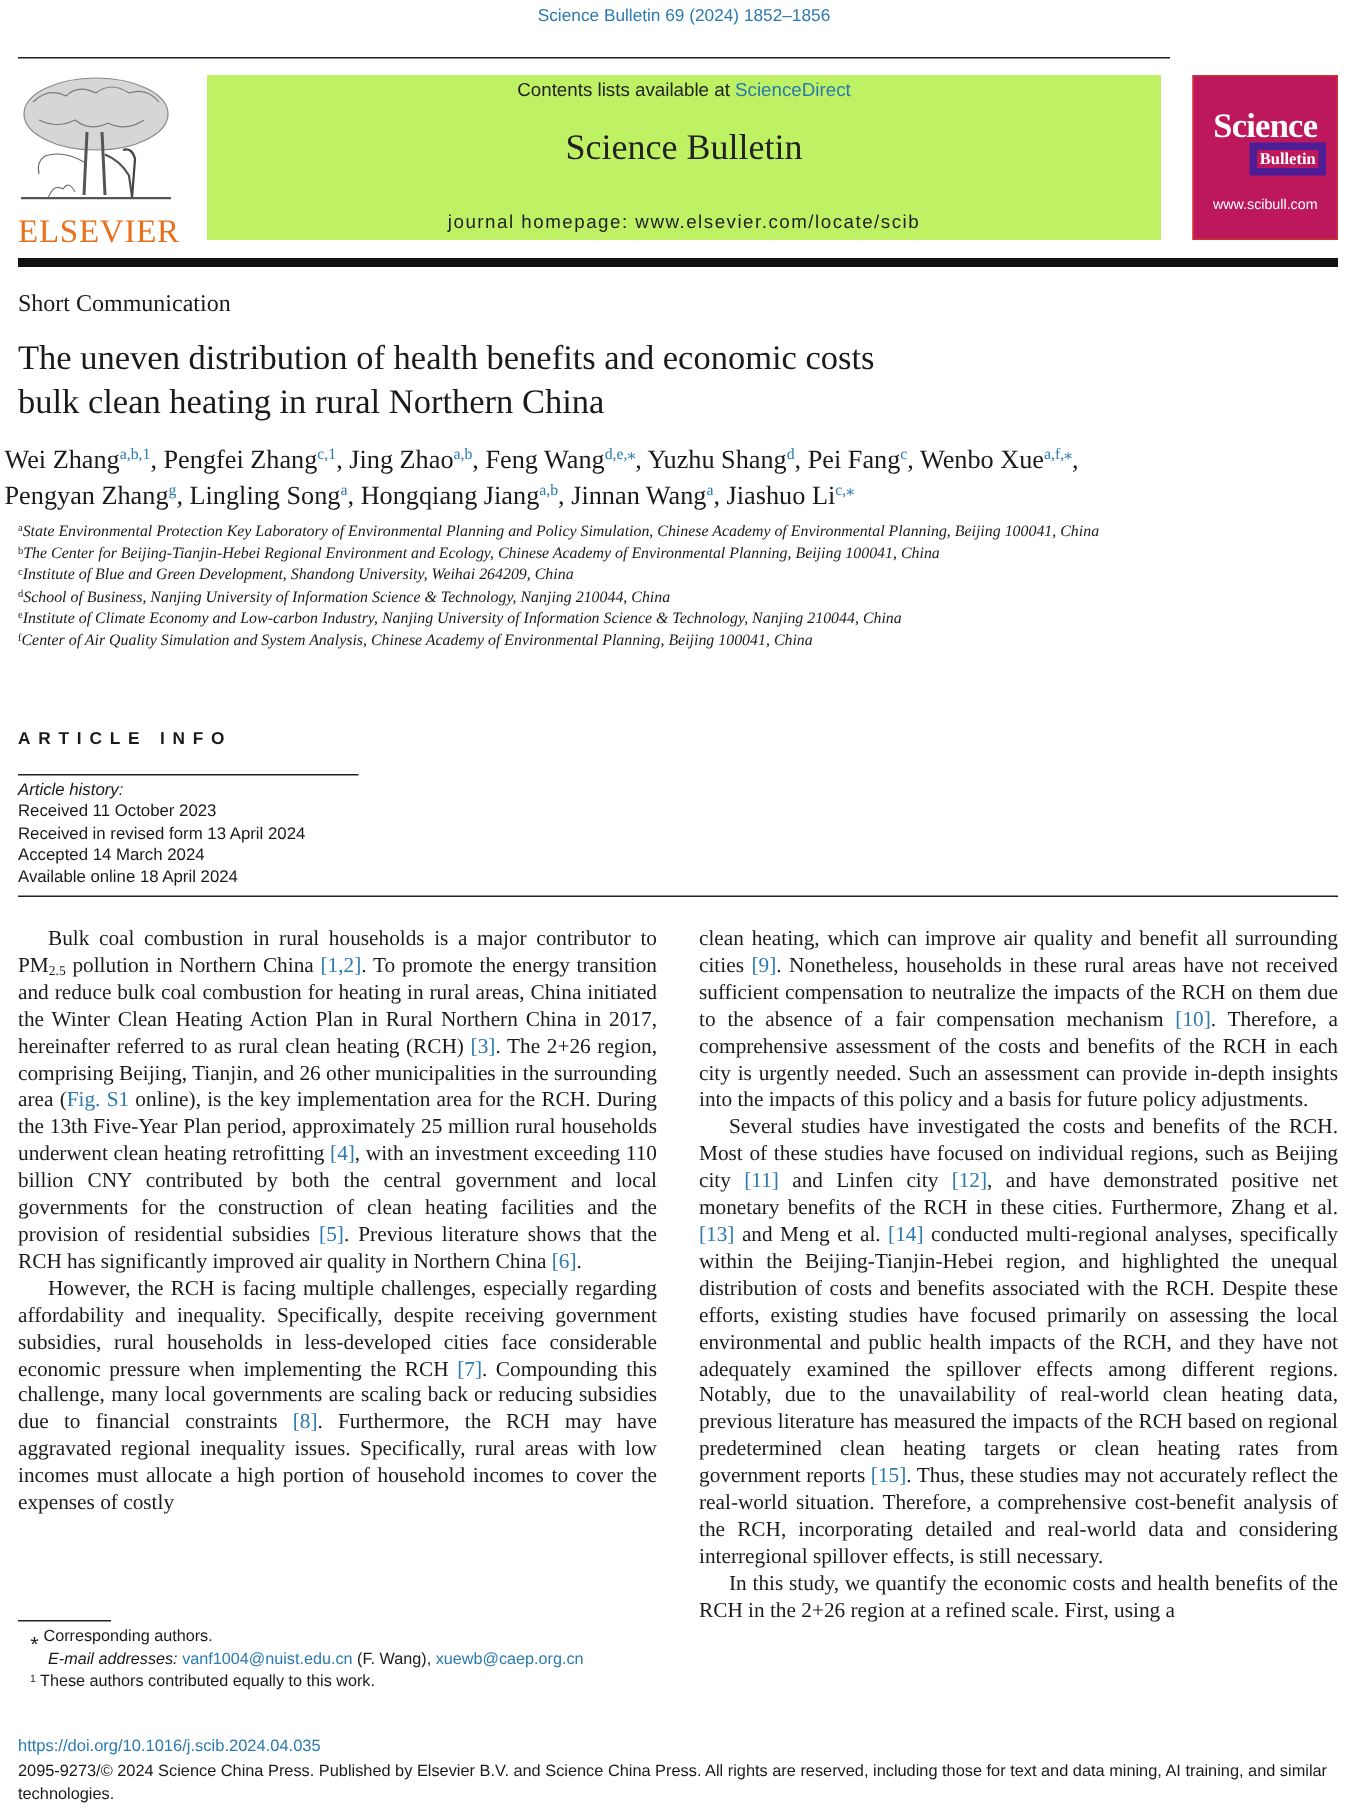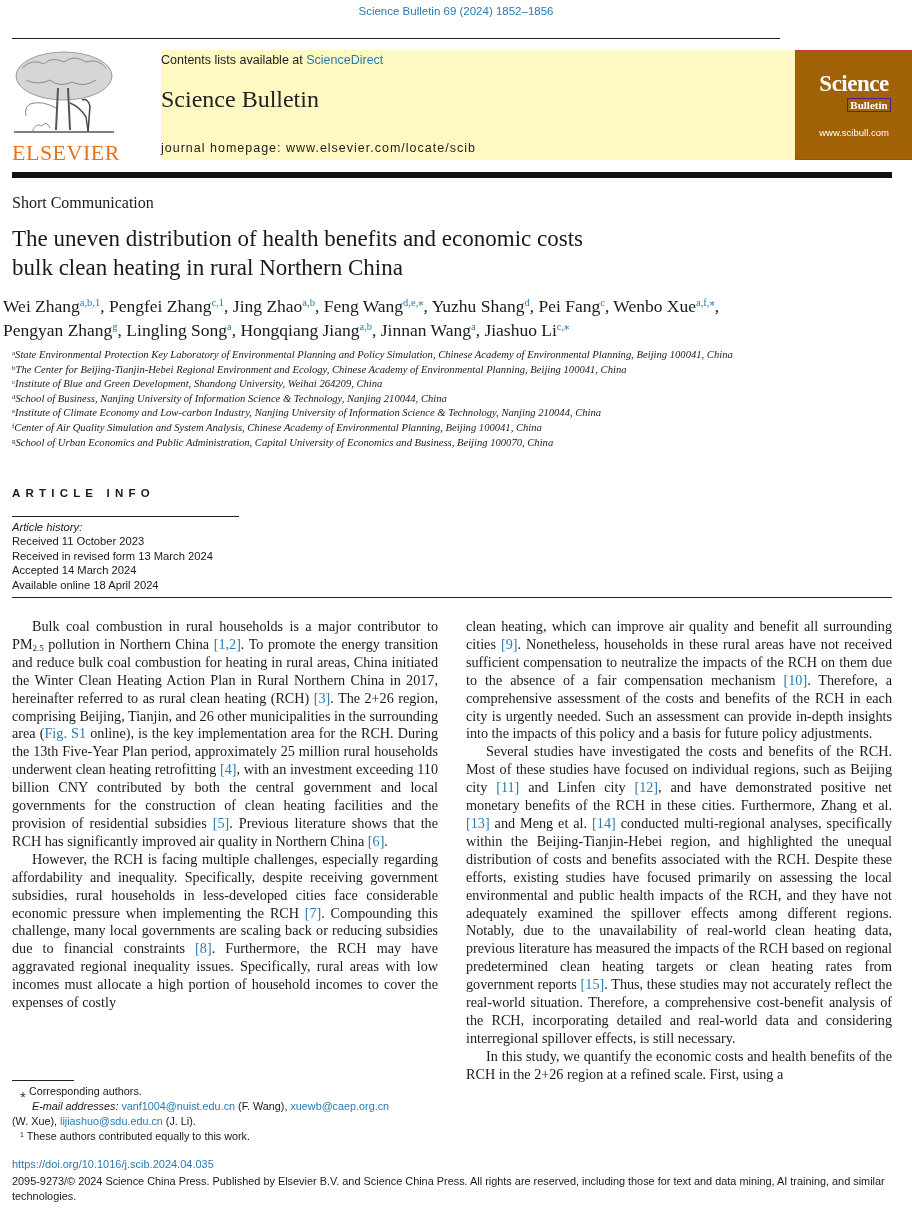--- a/index.html
+++ b/index.html
@@ -8,28 +8,28 @@
   a, .link { color: #2a7ab0; text-decoration: none; }
 
   .running-head { position: absolute; top: 5px; left: 0; width: 912px; text-align: center; font-family: "Liberation Sans", sans-serif; font-size: 11.5px; color: #2a7ab0; }
 
   .top-rule { position: absolute; top: 38px; left: 12px; width: 768px; height: 1px; background: #222; }
 
   .elsevier-logo { position: absolute; top: 48px; left: 12px; width: 120px; height: 114px; }
   .elsevier-logo .tree { width: 104px; height: 90px; margin-left: 0; }
   .elsevier-logo .wordmark { font-family: "Liberation Serif", serif; font-size: 22px; color: #e9711c; letter-spacing: 0.5px; line-height: 22px; margin-top: 0px; }
 
-  .journal-banner { position: absolute; top: 50px; left: 138px; width: 636px; height: 110px; background: #fef9c3; font-family: "Liberation Sans", sans-serif; margin-left: 23px; }
+  .journal-banner { position: absolute; top: 50px; left: 138px; width: 636px; height: 110px; background: #bef264; text-align: center; font-family: "Liberation Sans", sans-serif; }
   .journal-banner .contents { position: absolute; top: 3px; left: 0; width: 100%; font-size: 12.5px; color: #222; }
   .journal-banner .journal-name { position: absolute; top: 36px; left: 0; width: 100%; font-family: "Liberation Serif", serif; font-size: 24px; color: #222; }
   .journal-banner .homepage { position: absolute; top: 91px; left: 0; width: 100%; font-size: 12.5px; letter-spacing: 1px; color: #222; }
 
-  .cover { position: absolute; top: 50px; left: 795px; width: 118px; height: 110px; background: #a16207; border: 1px solid #c33; color: #fff; text-align: center; }
+  .cover { position: absolute; top: 50px; left: 795px; width: 97px; height: 110px; background: #be185d; border: 1px solid #c33; color: #fff; text-align: center; }
   .cover .c-science { font-family: "Liberation Serif", serif; font-weight: bold; font-size: 23px; margin-top: 22px; line-height: 22px; letter-spacing: -0.5px; }
-  .cover .c-bulletin { display: inline-block; font-family: "Liberation Serif", serif; font-weight: bold; font-size: 11px; border: 1px solid #4c1d95; padding: 0 2px; line-height: 12px; margin-left: 30px; text-align: right; }
+  .cover .c-bulletin { display: inline-block; font-family: "Liberation Serif", serif; font-weight: bold; font-size: 11px; border: 5px solid #4c1d95; padding: 0 2px; line-height: 12px; margin-left: 30px; text-align: right; }
   .cover .c-url { font-family: "Liberation Sans", sans-serif; font-size: 9.5px; margin-top: 14px; }
 
   .thick-rule { position: absolute; top: 172px; left: 12px; width: 880px; height: 6px; background: #111; }
 
   .article-type { position: absolute; top: 194px; left: 12px; font-size: 16px; text-align: center; }
   .article-title { position: absolute; top: 224px; left: 12px; width: 760px; font-size: 23px; line-height: 29px; }
   .authors { position: absolute; top: 294px; left: 3px; width: 885px; font-size: 17.5px; line-height: 24px; }
   .authors sup { font-size: 10.5px; color: #2a7ab0; vertical-align: 6px; line-height: 0; }
 
   .affiliations { position: absolute; top: 348px; left: 12px; width: 890px; font-size: 10.6px; font-style: italic; line-height: 14.6px; }
@@ -108,47 +108,45 @@
   <span><span>Wei Zhang</span><sup>a,b,1</sup></span><span>, </span><span><span>Pengfei Zhang</span><sup>c,1</sup></span><span>, </span><span><span>Jing Zhao</span><sup>a,b</sup></span><span>, </span><span><span>Feng Wang</span><sup>d,e,⁎</sup></span><span>, </span><span><span>Yuzhu Shang</span><sup>d</sup></span><span>, </span><span><span>Pei Fang</span><sup>c</sup></span><span>, </span><span><span>Wenbo Xue</span><sup>a,f,⁎</sup></span><span>,</span><br><span><span>Pengyan Zhang</span><sup>g</sup></span><span>, </span><span><span>Lingling Song</span><sup>a</sup></span><span>, </span><span><span>Hongqiang Jiang</span><sup>a,b</sup></span><span>, </span><span><span>Jinnan Wang</span><sup>a</sup></span><span>, </span><span><span>Jiashuo Li</span><sup>c,⁎</sup></span>
 </div>
 
 <div class="affiliations">
   <div><sup>a</sup><span>State Environmental Protection Key Laboratory of Environmental Planning and Policy Simulation, Chinese Academy of Environmental Planning, Beijing 100041, China</span></div>
   <div><sup>b</sup><span>The Center for Beijing-Tianjin-Hebei Regional Environment and Ecology, Chinese Academy of Environmental Planning, Beijing 100041, China</span></div>
   <div><sup>c</sup><span>Institute of Blue and Green Development, Shandong University, Weihai 264209, China</span></div>
   <div><sup>d</sup><span>School of Business, Nanjing University of Information Science &amp; Technology, Nanjing 210044, China</span></div>
   <div><sup>e</sup><span>Institute of Climate Economy and Low-carbon Industry, Nanjing University of Information Science &amp; Technology, Nanjing 210044, China</span></div>
   <div><sup>f</sup><span>Center of Air Quality Simulation and System Analysis, Chinese Academy of Environmental Planning, Beijing 100041, China</span></div>
-  <div><sup>g</sup><span>School of Urban Economics and Public Administration, Capital University of Economics and Business, Beijing 100070, China</span></div>
 </div>
 
 <div class="info-heading">ARTICLE INFO</div>
 <div class="info-rule-1"></div>
 <div class="history">
   <div class="h-label">Article history:</div>
   <div>Received 11 October 2023</div>
-  <div>Received in revised form 13 March 2024</div>
+  <div>Received in revised form 13 April 2024</div>
   <div>Accepted 14 March 2024</div>
   <div>Available online 18 April 2024</div>
 </div>
 <div class="info-rule-2"></div>
 
 <div class="col left">
   <p><span>Bulk coal combustion in rural households is a major contributor to PM</span><sub>2.5</sub><span> pollution in Northern China </span><span class="link">[1,2]</span><span>. To promote the energy transition and reduce bulk coal combustion for heating in rural areas, China initiated the Winter Clean Heating Action Plan in Rural Northern China in 2017, hereinafter referred to as rural clean heating (RCH) </span><span class="link">[3]</span><span>. The 2+26 region, comprising Beijing, Tianjin, and 26 other municipalities in the surrounding area (</span><span class="link">Fig. S1</span><span> online), is the key implementation area for the RCH. During the 13th Five-Year Plan period, approximately 25 million rural households underwent clean heating retrofitting </span><span class="link">[4]</span><span>, with an investment exceeding 110 billion CNY contributed by both the central government and local governments for the construction of clean heating facilities and the provision of residential subsidies </span><span class="link">[5]</span><span>. Previous literature shows that the RCH has significantly improved air quality in Northern China </span><span class="link">[6]</span><span>.</span></p>
   <p><span>However, the RCH is facing multiple challenges, especially regarding affordability and inequality. Specifically, despite receiving government subsidies, rural households in less-developed cities face considerable economic pressure when implementing the RCH </span><span class="link">[7]</span><span>. Compounding this challenge, many local governments are scaling back or reducing subsidies due to financial constraints </span><span class="link">[8]</span><span>. Furthermore, the RCH may have aggravated regional inequality issues. Specifically, rural areas with low incomes must allocate a high portion of household incomes to cover the expenses of costly</span></p>
 </div>
 
 <div class="col right">
   <p class="cont"><span>clean heating, which can improve air quality and benefit all surrounding cities </span><span class="link">[9]</span><span>. Nonetheless, households in these rural areas have not received sufficient compensation to neutralize the impacts of the RCH on them due to the absence of a fair compensation mechanism </span><span class="link">[10]</span><span>. Therefore, a comprehensive assessment of the costs and benefits of the RCH in each city is urgently needed. Such an assessment can provide in-depth insights into the impacts of this policy and a basis for future policy adjustments.</span></p>
   <p><span>Several studies have investigated the costs and benefits of the RCH. Most of these studies have focused on individual regions, such as Beijing city </span><span class="link">[11]</span><span> and Linfen city </span><span class="link">[12]</span><span>, and have demonstrated positive net monetary benefits of the RCH in these cities. Furthermore, Zhang et al. </span><span class="link">[13]</span><span> and Meng et al. </span><span class="link">[14]</span><span> conducted multi-regional analyses, specifically within the Beijing-Tianjin-Hebei region, and highlighted the unequal distribution of costs and benefits associated with the RCH. Despite these efforts, existing studies have focused primarily on assessing the local environmental and public health impacts of the RCH, and they have not adequately examined the spillover effects among different regions. Notably, due to the unavailability of real-world clean heating data, previous literature has measured the impacts of the RCH based on regional predetermined clean heating targets or clean heating rates from government reports </span><span class="link">[15]</span><span>. Thus, these studies may not accurately reflect the real-world situation. Therefore, a comprehensive cost-benefit analysis of the RCH, incorporating detailed and real-world data and considering interregional spillover effects, is still necessary.</span></p>
   <p><span>In this study, we quantify the economic costs and health benefits of the RCH in the 2+26 region at a refined scale. First, using a</span></p>
 </div>
 
 <div class="fn-rule"></div>
 <div class="footnotes">
   <div class="indent" style="padding-left:8px;"><span>⁎</span> <span>Corresponding authors.</span></div>
   <div class="indent"><span class="it">E-mail addresses: </span><span class="link">vanf1004@nuist.edu.cn</span><span> (F. Wang), </span><span class="link">xuewb@caep.org.cn</span></div>
-  <div><span> (W. Xue), </span><span class="link">lijiashuo@sdu.edu.cn</span><span> (J. Li).</span></div>
   <div class="indent" style="padding-left:8px;"><sup>1</sup> <span>These authors contributed equally to this work.</span></div>
 </div>
 
 <div class="doi">https://doi.org/10.1016/j.scib.2024.04.035</div>
 <div class="copyright">2095-9273/© 2024 Science China Press. Published by Elsevier B.V. and Science China Press. All rights are reserved, including those for text and data mining, AI training, and similar technologies.</div>
 
 </body></html>

